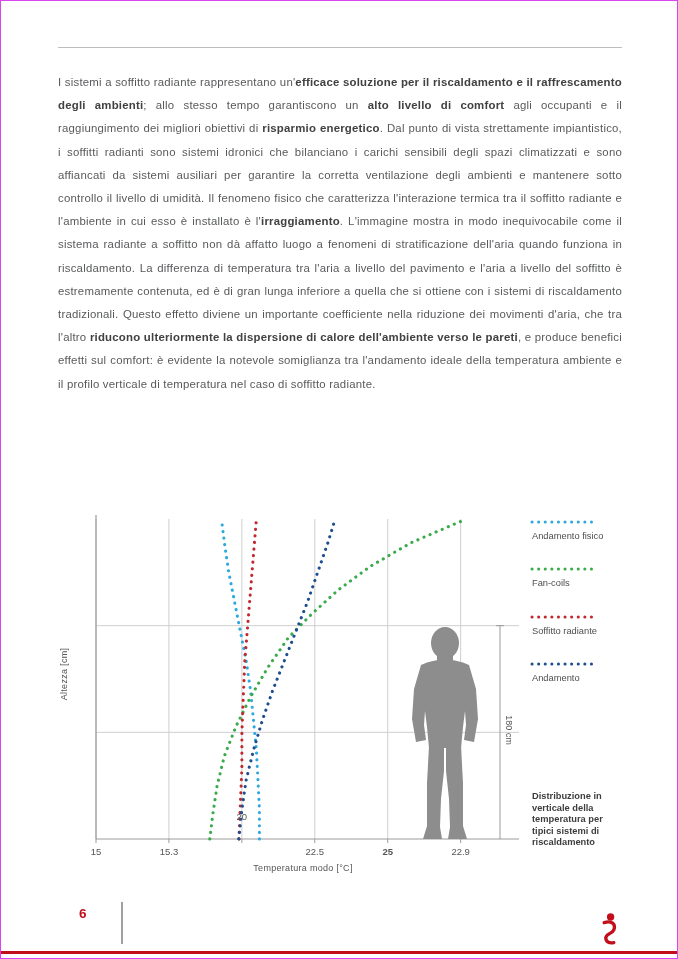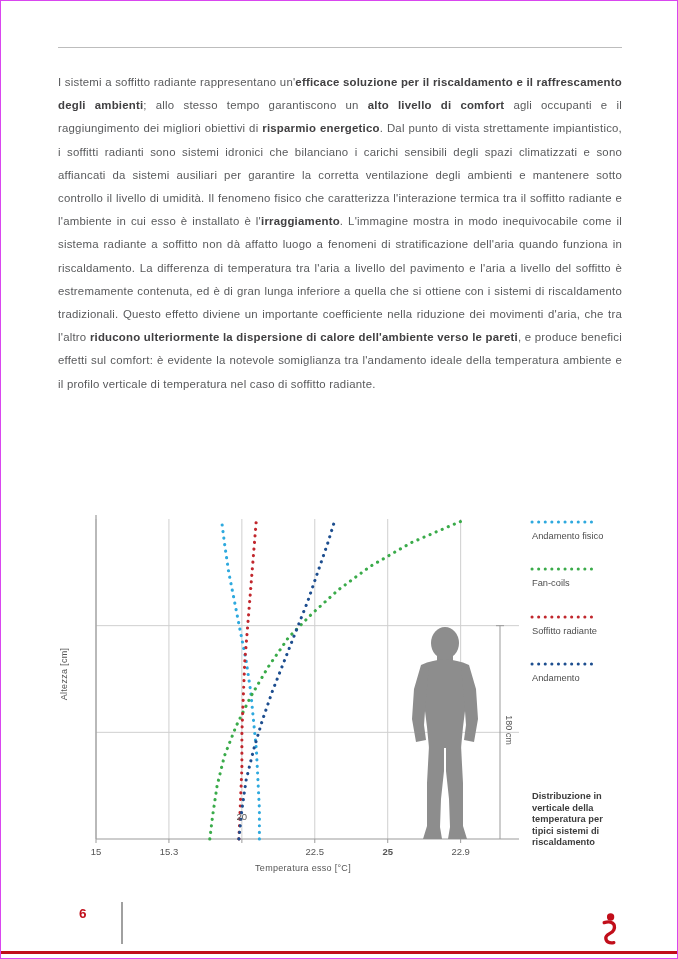--- a/index.html
+++ b/index.html
@@ -70,21 +70,21 @@
         <path d="M208.8,838.0 L211.7,814.3 L216.1,784.7 L223.4,755.0 L235.0,725.4 L249.6,695.8 L267.1,666.1 L287.5,636.5 L310.9,612.8 L337.1,589.1 L369.2,565.4 L410.1,541.7 L459.7,520.4" fill="none" stroke="#3aab4a" stroke-width="3.1" stroke-dasharray="0.1 6.5" stroke-linecap="round"></path>
         <line x1="531" y1="568" x2="592" y2="568" stroke="#3aab4a" stroke-width="3" stroke-dasharray="0.1 6.5" stroke-linecap="round"></line>
         <path d="M237.9,838.0 L239.4,802.4 L240.9,766.9 L240.9,731.3 L242.3,695.8 L243.8,660.2 L246.7,624.7 L249.6,589.1 L252.5,553.6 L255.4,518.0" fill="none" stroke="#c1272d" stroke-width="3.1" stroke-dasharray="0.1 6.5" stroke-linecap="round"></path>
         <line x1="531" y1="616" x2="592" y2="616" stroke="#c1272d" stroke-width="3" stroke-dasharray="0.1 6.5" stroke-linecap="round"></line>
         <path d="M237.9,838.0 L240.9,808.4 L245.2,778.7 L252.5,749.1 L261.3,719.5 L271.5,689.9 L283.2,660.2 L294.8,630.6 L306.5,601.0 L316.7,571.3 L326.9,541.7 L334.2,518.0" fill="none" stroke="#1d4e8f" stroke-width="3.1" stroke-dasharray="0.1 6.5" stroke-linecap="round"></path>
         <line x1="531" y1="663" x2="592" y2="663" stroke="#1d4e8f" stroke-width="3" stroke-dasharray="0.1 6.5" stroke-linecap="round"></line>
       </g>
   </svg>
 
   <div class="y-axis-title">Altezza [cm]</div>
-  <div class="x-axis-title">Temperatura esso [°C]</div>
+  <div class="x-axis-title">Temperatura modo [°C]</div>
   <div id="x-ticks">
       <span class="tick" style="left: 75px; top: 845px;">15</span>
       <span class="tick" style="left: 147.931px; top: 845px;">15.3</span>
       <span class="tick" style="left: 220.862px; top: 810px;">20</span>
       <span class="tick" style="left: 293.793px; top: 845px;">22.5</span>
       <span class="tick" style="left: 366.724px; top: 845px; font-weight: bold;">25</span>
       <span class="tick" style="left: 439.655px; top: 845px;">22.9</span>
     </div>
 
   <div class="height-label">180 cm</div>

